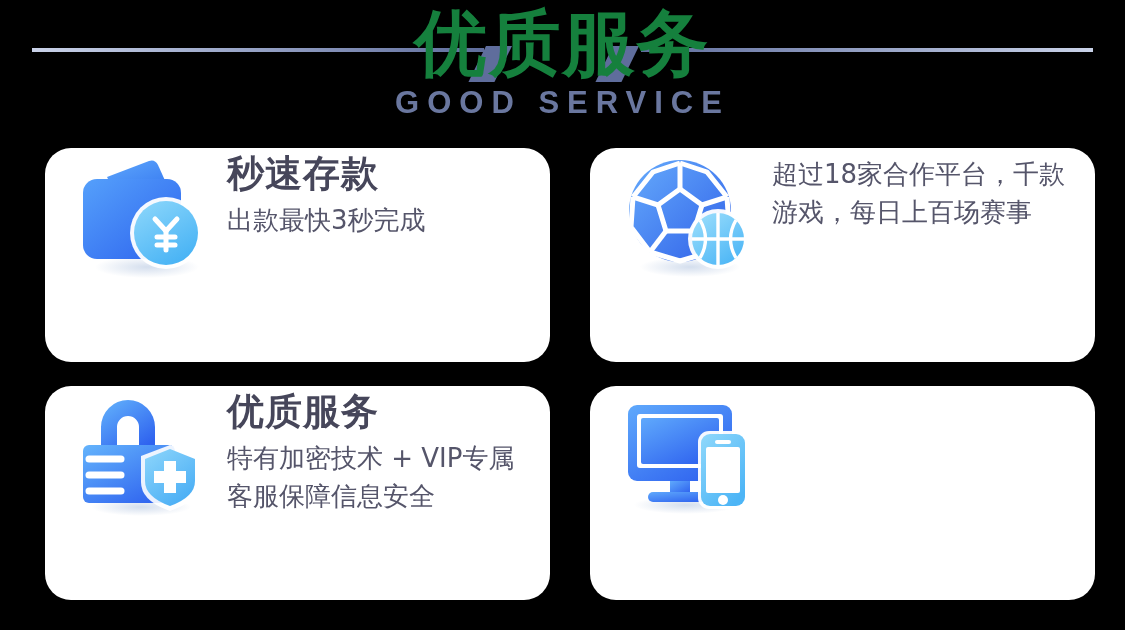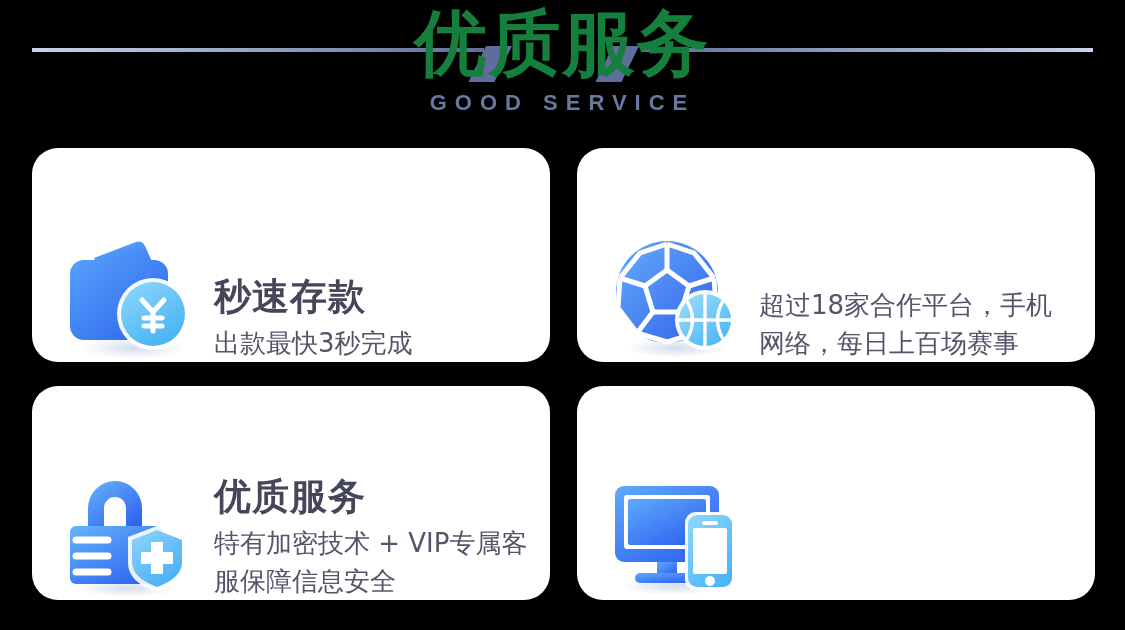--- a/index.html
+++ b/index.html
@@ -31,38 +31,38 @@
   .deco-left  .deco-tip { right:0;  transform:skewX(-26deg); transform-origin:top right; }
   .deco-right .deco-tip { left:0;   transform:skewX(-26deg); transform-origin:top left; }
 
   .title-block { position:absolute; left:0; right:0; top:0; text-align:center; }
   .main-title {
     font-size:72px; font-weight:bold; color:#15803d;
     letter-spacing:2px; line-height:86px;
     font-family:"DejaVu Sans","Liberation Sans",sans-serif;
   }
   .sub-title {
-    font-size:22px; font-weight:bold; color:#6a779f;
+    font-size:31px; font-weight:bold; color:#6a779f;
     letter-spacing:8px; line-height:38px; margin-top:-2px;
     font-family:"Liberation Sans",sans-serif;
   }
 
   
   .grid {
     position:absolute; left:32px; top:148px;
     width:1063px; height:452px;
     display:grid;
     grid-template-columns:518px 518px;
     grid-template-rows:214px 214px;
     column-gap:27px; row-gap:24px;
   }
   .card {
     background:#ffffff; border-radius:26px;
-    display:flex; align-items:flex-end;
-    padding:10px 18px 0 30px; overflow:hidden;
+    display:flex; align-items:flex-start;
+    padding:3px 18px 0 30px; overflow:hidden;margin-left:13px;
   }
   .icon-wrap {
     width:140px; height:130px; flex:0 0 140px;
     position:relative; margin-right:12px;
   }
   .card-text { flex:1 1 auto; min-width:0; }
   .card-title {
     font-size:37px; font-weight:bold; color:#46465a;
     line-height:46px; letter-spacing:1px;
     font-family:"DejaVu Sans","Liberation Sans",sans-serif;
@@ -178,21 +178,21 @@
           <circle cx="98" cy="88" r="26" fill="url(#g-bk)"></circle>
           <g fill="none" stroke="#ffffff" stroke-width="3.4">
             <path d="M98 62 L98 114"></path>
             <path d="M72 88 L124 88"></path>
             <path d="M80 69 Q91 88 80 107"></path>
             <path d="M116 69 Q105 88 116 107"></path>
           </g>
         </svg>
       </div>
       <div class="card-text">
-        <div class="card-desc">超过18家合作平台，手机网络，每日上百场赛事</div>
+        <div class="card-desc">超过18家合作平台，千款游戏，每日上百场赛事</div>
       </div>
     </div>
 
     <div class="card">
       <div class="icon-wrap">
         <svg width="140" height="130" viewBox="0 0 140 130">
           <defs>
             <linearGradient id="g-lock" x1="0" y1="0" x2="0.8" y2="1">
               <stop offset="0%" stop-color="#64b4fc"></stop>
                 <stop offset="100%" stop-color="#2f63ef"></stop>

